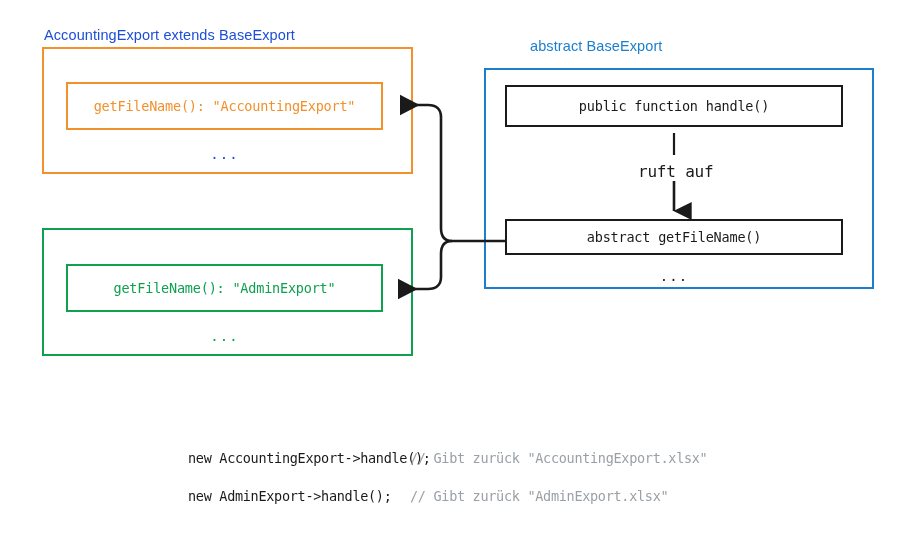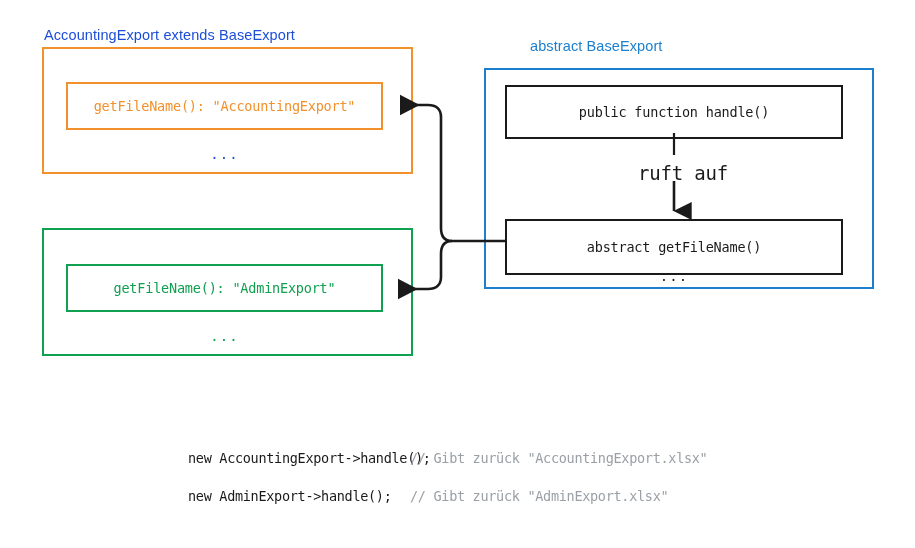--- a/index.html
+++ b/index.html
@@ -73,21 +73,21 @@
   .theme-black  { border-color: #1a1a1a; color: #1a1a1a; }
 
   .label-orange { color: #1d4ed8; }
   .label-green  { color: #0FA050; }
   .label-blue   { color: #1B7FCE; margin-left: 44px; }
 
   
   .flow-label {
     position: absolute;
     font-family: "DejaVu Sans Mono", monospace;
-    font-size: 19px;
+    font-size: 16px;
     color: #1a1a1a;
     white-space: nowrap;
     letter-spacing: -0.2px;
   }
 
   
   .connectors {
     position: absolute;
     left: 0;
     top: 0;
@@ -141,25 +141,25 @@
 
   <div class="method-box theme-green" style="left:66px; top:264px; width:317px; height:48px;">getFileName(): "AdminExport"</div>
 
   <div class="ellipsis label-green" style="left:66px; top:329px; width:317px;">...</div>
 
   <div class="group-label label-blue" style="left:486px; top:39px;">abstract BaseExport</div>
 
   <div class="container-box theme-blue" style="left:484px; top:68px; width:390px; height:221px;">
   </div>
 
-  <div class="method-box theme-black" style="left:505px; top:85px; width:338px; height:54px;">public function handle()</div>
+  <div class="method-box theme-black" style="left:505px; top:85px; width:338px; height:42px;">public function handle()</div>
 
   <div class="flow-label" style="left:638px; top:162px;">ruft auf</div>
 
-  <div class="method-box theme-black" style="left:505px; top:219px; width:338px; height:56px;">abstract getFileName()</div>
+  <div class="method-box theme-black" style="left:505px; top:219px; width:338px; height:36px;">abstract getFileName()</div>
 
   <div class="ellipsis theme-black" style="left:505px; top:269px; width:338px; color:#1a1a1a;">...</div>
 
   <svg class="connectors" viewBox="0 0 915 548">
     <defs>
       <marker id="arrow-left" markerWidth="9" markerHeight="9" refX="8" refY="4.5" orient="auto" markerUnits="strokeWidth">
         <path d="M8,0.6 L8,8.4 L0.4,4.5 Z" fill="#1a1a1a"></path>
       </marker>
       <marker id="arrow-down" markerWidth="8" markerHeight="8" refX="4" refY="7.4" orient="auto" markerUnits="strokeWidth">
         <path d="M0.5,0.6 L7.5,0.6 L4,7.6 Z" fill="#1a1a1a"></path>

